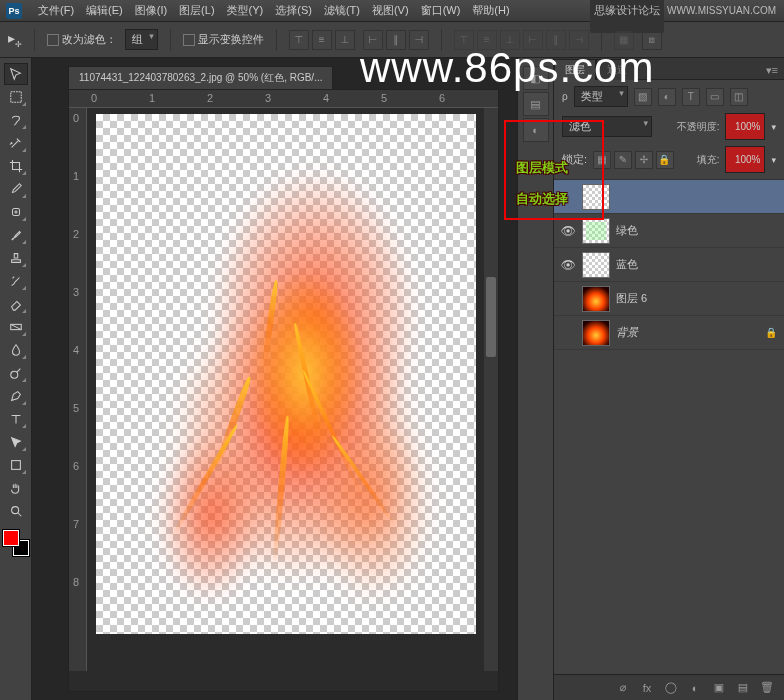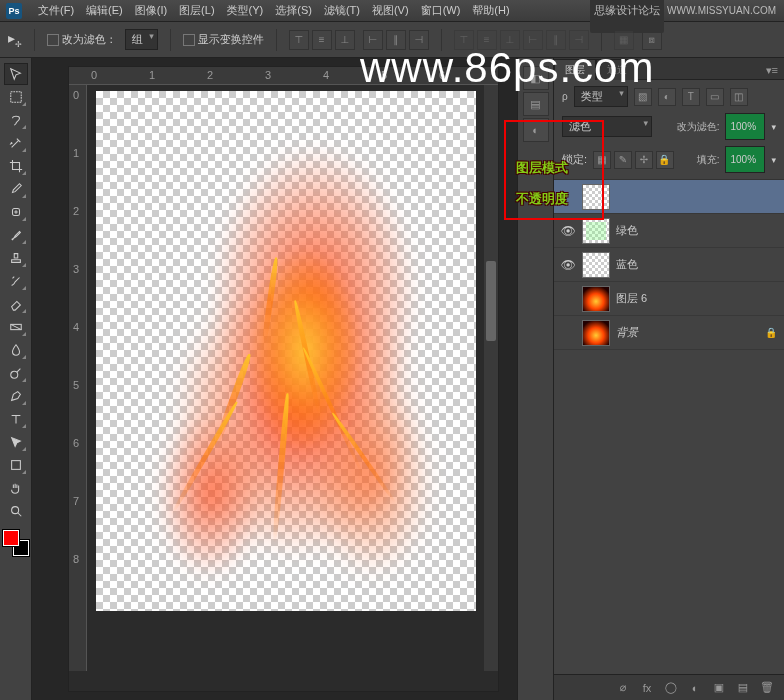--- a/index.html
+++ b/index.html
@@ -59,21 +59,21 @@
 .rail-icon{width:26px;height:24px;margin:2px auto;border:1px solid #333;background:#4a4a4a;display:flex;align-items:center;justify-content:center;font-size:11px;color:#999}
 .panels{width:231px;background:#424242;border-left:1px solid #222;display:flex;flex-direction:column}
 .panel-tabs{display:flex;background:#363636;border-bottom:1px solid #222;height:22px;align-items:flex-end}
 .panel-tab{padding:3px 10px;font-size:10px;background:#424242;border:1px solid #222;border-bottom:none;margin-bottom:-1px}
 .panel-tab.dim{background:#363636;color:#888}
 .panel-menu{margin-left:auto;padding:2px 6px;color:#999}
 .layer-opts{padding:6px 8px;display:flex;flex-direction:column;gap:6px;border-bottom:1px solid #333}
 .row{display:flex;align-items:center;gap:6px}
 .row .sel{flex:0 0 auto}
 .tiny-icon{width:18px;height:18px;border:1px solid #333;background:#4a4a4a;display:flex;align-items:center;justify-content:center;font-size:10px;color:#999}
-.val-box{background:#15803d;border:1px solid #222;padding:7px 4px;width:40px;text-align:left;font-size:10px}
+.val-box{background:#b91c1c;border:1px solid #222;padding:7px 4px;width:40px;text-align:right;font-size:10px}
 .lbl{font-size:10px;color:#bbb}
 .redbox{position:absolute;border:2px solid #e00;z-index:5;pointer-events:none}
 .redbox.a{left:504px;top:120px;width:100px;height:100px}
 .redtext{color:#84cc16;font-size:13px;font-weight:bold;text-shadow:1px 1px 0 #440000, -1px -1px 0 #440000, 1px -1px 0 #440000, -1px 1px 0 #440000;position:absolute;z-index:6}
 .layer-opts-wrap{position:relative}
 .layers{flex:1;overflow:auto;position:relative}
 .layer{display:flex;align-items:center;height:34px;border-bottom:1px solid #383838;padding:0 6px;gap:6px}
 .layer.sel-row{background:#5a6f8f}
 .eye{width:16px;height:16px;display:flex;align-items:center;justify-content:center;color:#ccc;font-size:12px}
 .thumb-box{width:28px;height:26px;border:1px solid #666;background:#222;position:relative;overflow:hidden}
@@ -247,20 +247,21 @@
           <path d="M10 10l4 4"></path>
         </svg>
       </div>
     <div class="swatches">
       <div class="swatch-fg"></div>
       <div class="swatch-bg"></div>
     </div>
   </div>
 
   <div class="canvas-area">
+    <div class="doc-tab">11074431_122403780263_2.jpg @ 50% (红色, RGB/...</div>
     <div class="doc-frame">
       <div class="ruler-h">
         <span style="left:22px">0</span>
           <span style="left:80px">1</span>
           <span style="left:138px">2</span>
           <span style="left:196px">3</span>
           <span style="left:254px">4</span>
           <span style="left:312px">5</span>
           <span style="left:370px">6</span>
       </div>
@@ -317,21 +318,21 @@
         <div class="sel" style="width:54px">类型</div>
         <div class="tiny-icon">▧</div>
         <div class="tiny-icon">◐</div>
         <div class="tiny-icon">T</div>
         <div class="tiny-icon">▭</div>
         <div class="tiny-icon">◫</div>
       </div>
       <div class="row">
         <div class="sel" style="width:90px">滤色</div>
         <div class="spacer"></div>
-        <span class="lbl">改为滤色:</span>
+        <span class="lbl">不透明度:</span>
         <div class="val-box">100%</div>
         <span style="font-size:9px">▾</span>
       </div>
       <div class="row">
         <span class="lbl2">锁定:</span>
         <div class="lock-row">
           <div class="tiny-icon">▦</div>
           <div class="tiny-icon">✎</div>
           <div class="tiny-icon">✢</div>
           <div class="tiny-icon">🔒</div>
@@ -377,15 +378,15 @@
       <div class="fbtn">◐</div>
       <div class="fbtn">▣</div>
       <div class="fbtn">▤</div>
       <div class="fbtn">🗑</div>
     </div>
   </div>
 </div>
 
 <div class="redbox a"></div>
 <div class="redtext" style="left:516px;top:159px">图层模式</div>
-<div class="redtext" style="left:516px;top:190px">不透明度</div>
+<div class="redtext" style="left:516px;top:190px">自动选择</div>
 
 <div class="watermark">www.86ps.com</div>
 
 </body></html>

